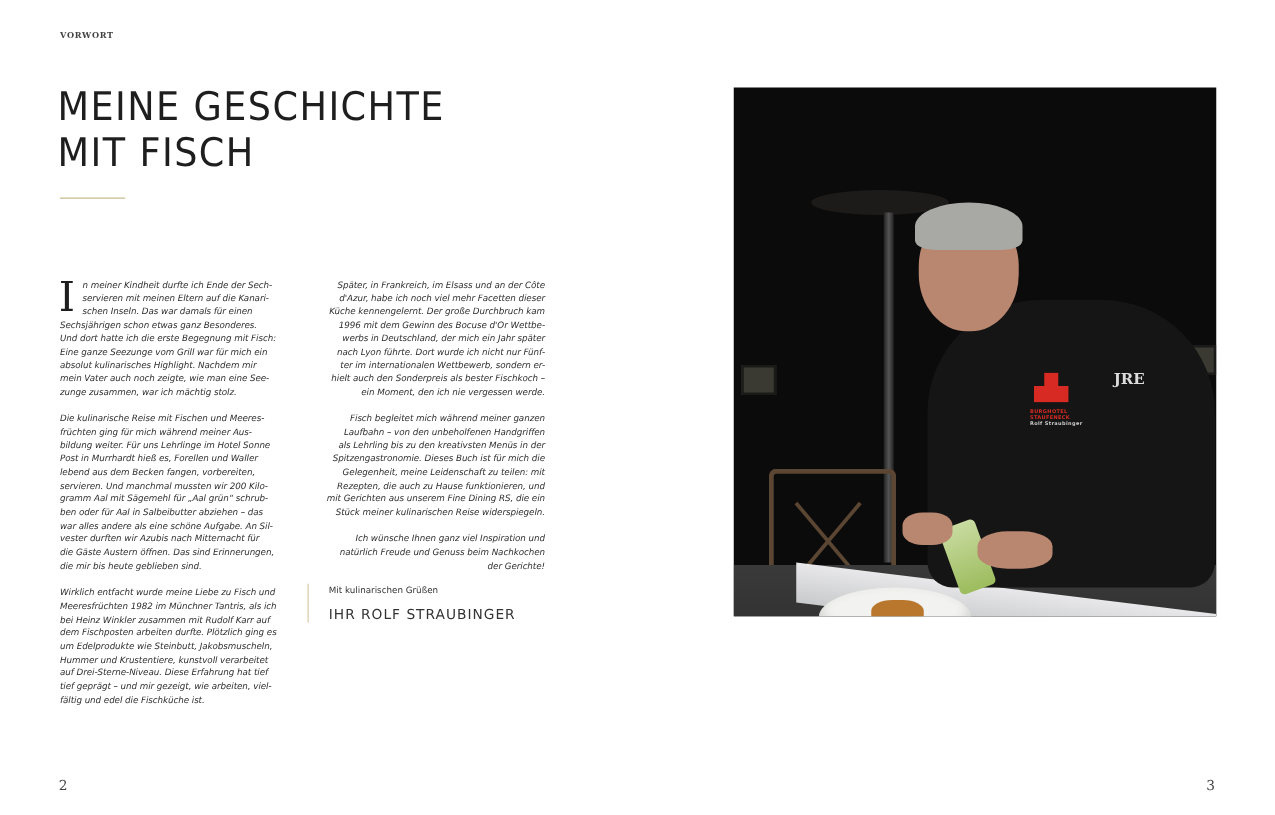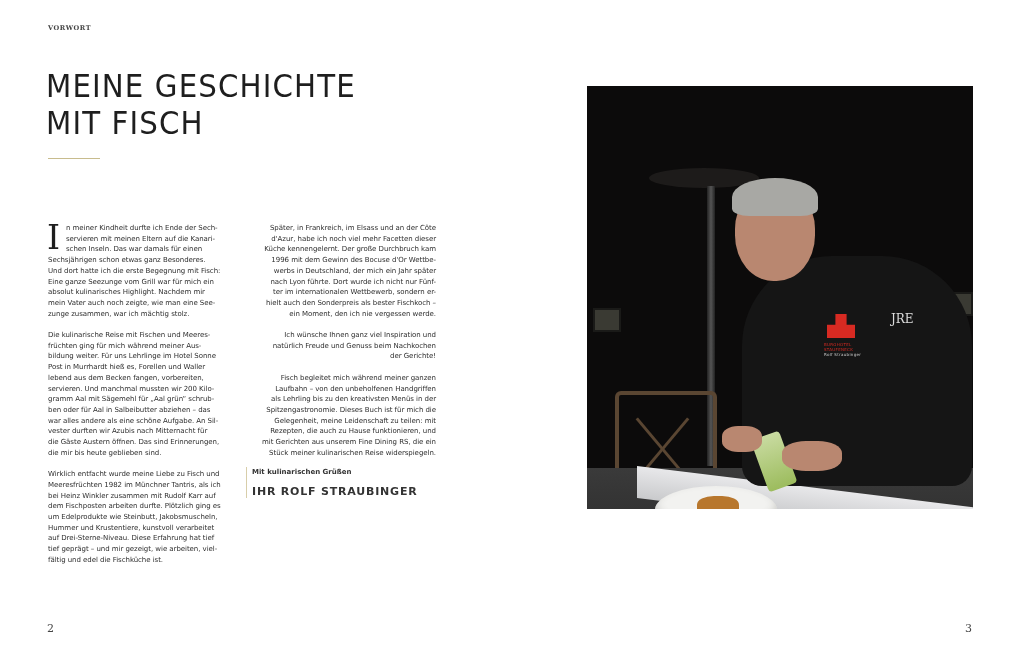--- a/index.html
+++ b/index.html
@@ -25,45 +25,45 @@
 
     .col {
       position: absolute; top: 223px; width: 178px;
       font-family: "DejaVu Sans", sans-serif;
       font-size: 7px; line-height: 10.7px; color: #2e2e2e;
       letter-spacing: -0.05px;
     }
     .col-1 { left: 48px; }
     .col-2 { left: 258px; text-align: right; }
     .col p { margin-bottom: 10.7px; }
-    .col .line { display: block; white-space: nowrap; }
+    .col .line { display: block; white-space: nowrap; font-style: italic; }
     .dropcap {
       float: left; font-family: "DejaVu Serif", serif;
       font-size: 33px; line-height: 28px; margin: 1px 6px 0 -1px; color: #1e1e1e;
       font-weight: normal;
     }
     .signoff {
       position: absolute; left: 246px; top: 467px;
-      border-left: 1px solid #d8ceaa; padding-left: 5px; font-weight: bold;
+      border-left: 1px solid #d8ceaa; padding-left: 16px;
     }
     .signoff .greeting { font-size: 7px; line-height: 10px; color: #333; }
     .signoff .signature {
       margin-top: 8px; font-size: 11px; letter-spacing: 0.8px; color: #333;
     }
 
     .page-number {
       position: absolute; top: 622px; font-family: "DejaVu Serif", serif;
       font-size: 11px; color: #444;
     }
     .page-left { left: 47px; }
     .page-right { left: 965px; }
 
     .photo {
-      position: absolute; left: 587px; top: 86px; width: 386px; height: 423px;
-      background: #0c0b0b; overflow: hidden;
+      position: absolute; left: 587px; top: 70px; width: 386px; height: 423px;
+      background: #0c0b0b; overflow: hidden; font-weight: bold;
     }
     .photo .heater-top {
       position: absolute; left: 62px; top: 82px; width: 110px; height: 20px;
       border-radius: 50%; background: #1d1b1a;
     }
     .photo .heater-pole {
       position: absolute; left: 120px; top: 100px; width: 8px; height: 280px;
       background: linear-gradient(90deg, #222 0%, #555 50%, #222 100%);
     }
     .photo .window {
@@ -193,33 +193,33 @@
     <span class="line">d'Azur, habe ich noch viel mehr Facetten dieser</span>
     <span class="line">Küche kennengelernt. Der große Durchbruch kam</span>
     <span class="line">1996 mit dem Gewinn des Bocuse d'Or Wettbe-</span>
     <span class="line">werbs in Deutschland, der mich ein Jahr später</span>
     <span class="line">nach Lyon führte. Dort wurde ich nicht nur Fünf-</span>
     <span class="line">ter im internationalen Wettbewerb, sondern er-</span>
     <span class="line">hielt auch den Sonderpreis als bester Fischkoch –</span>
     <span class="line">ein Moment, den ich nie vergessen werde.</span>
   </p>
   <p>
-    <span class="line">Ich wünsche Ihnen ganz viel Inspiration und</span>
-    <span class="line">natürlich Freude und Genuss beim Nachkochen</span>
-    <span class="line">der Gerichte!</span>
-  </p>
-  <p>
     <span class="line">Fisch begleitet mich während meiner ganzen</span>
     <span class="line">Laufbahn – von den unbeholfenen Handgriffen</span>
     <span class="line">als Lehrling bis zu den kreativsten Menüs in der</span>
     <span class="line">Spitzengastronomie. Dieses Buch ist für mich die</span>
     <span class="line">Gelegenheit, meine Leidenschaft zu teilen: mit</span>
     <span class="line">Rezepten, die auch zu Hause funktionieren, und</span>
     <span class="line">mit Gerichten aus unserem Fine Dining RS, die ein</span>
     <span class="line">Stück meiner kulinarischen Reise widerspiegeln.</span>
+  </p>
+  <p>
+    <span class="line">Ich wünsche Ihnen ganz viel Inspiration und</span>
+    <span class="line">natürlich Freude und Genuss beim Nachkochen</span>
+    <span class="line">der Gerichte!</span>
   </p>
 </div>
 
 <div class="signoff">
   <div class="greeting">Mit kulinarischen Grüßen</div>
   <div class="signature">IHR ROLF STRAUBINGER</div>
 </div>
 
 <div class="photo">
   <div class="heater-top"></div>

